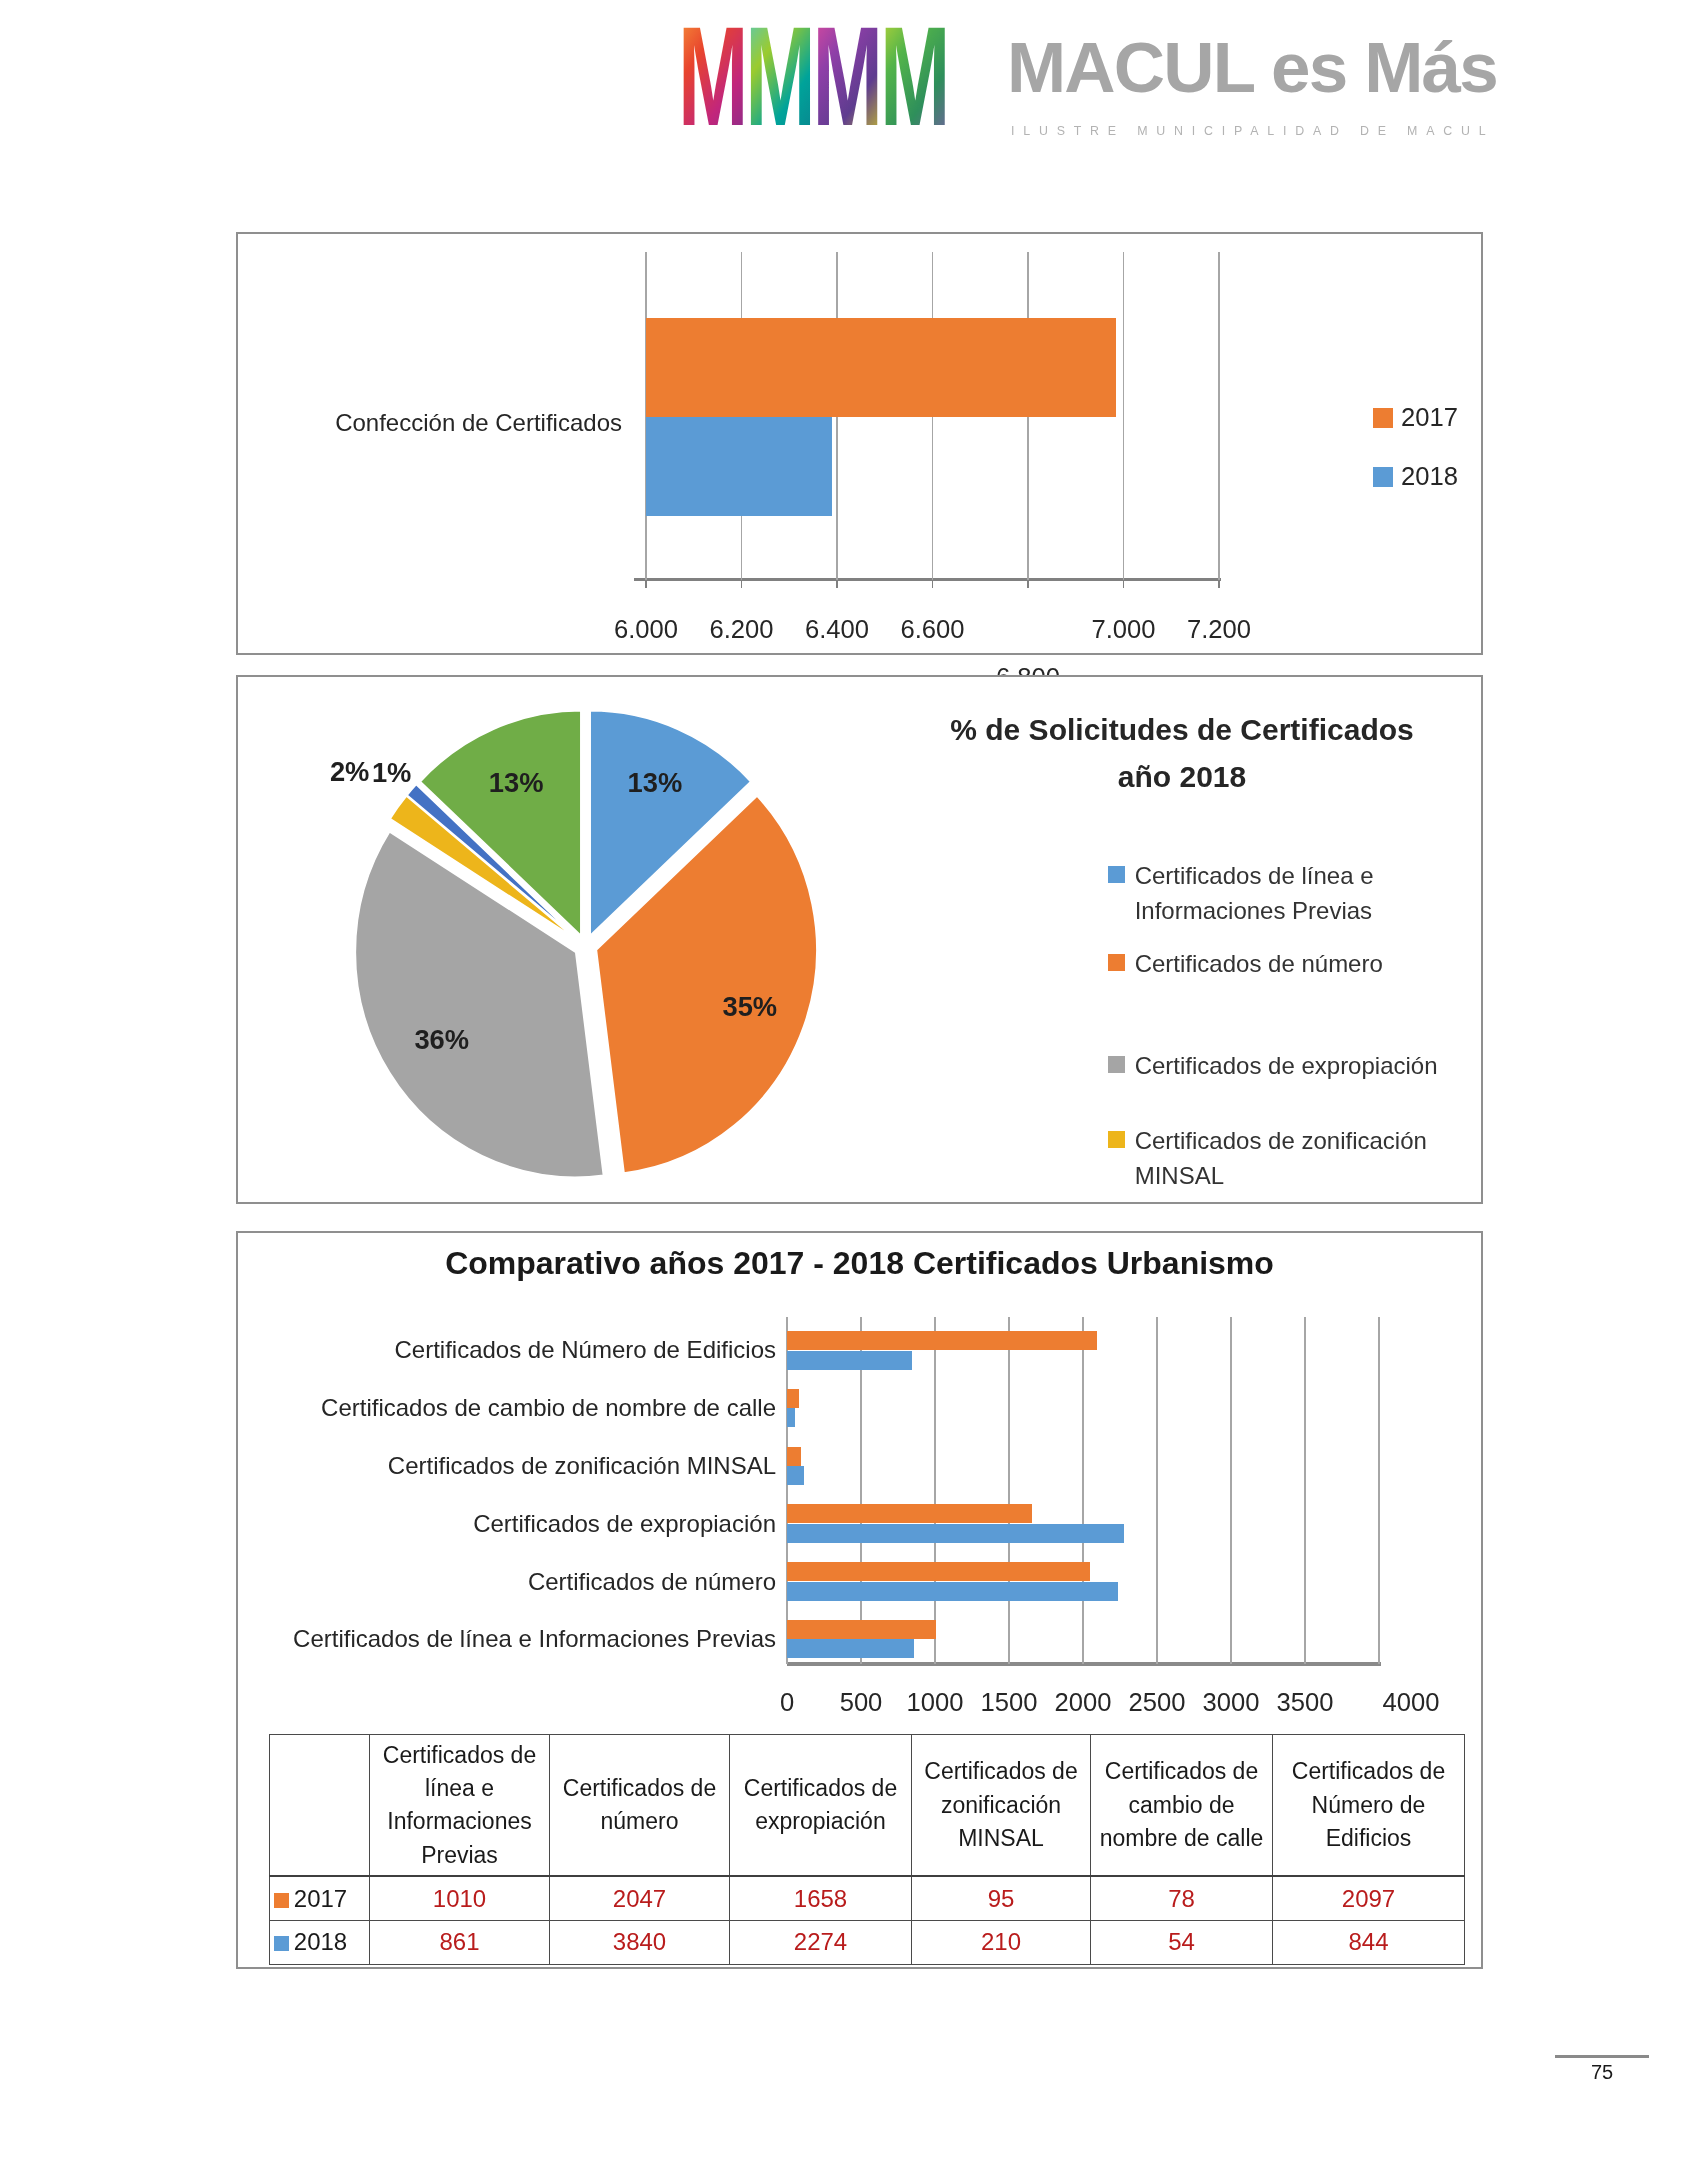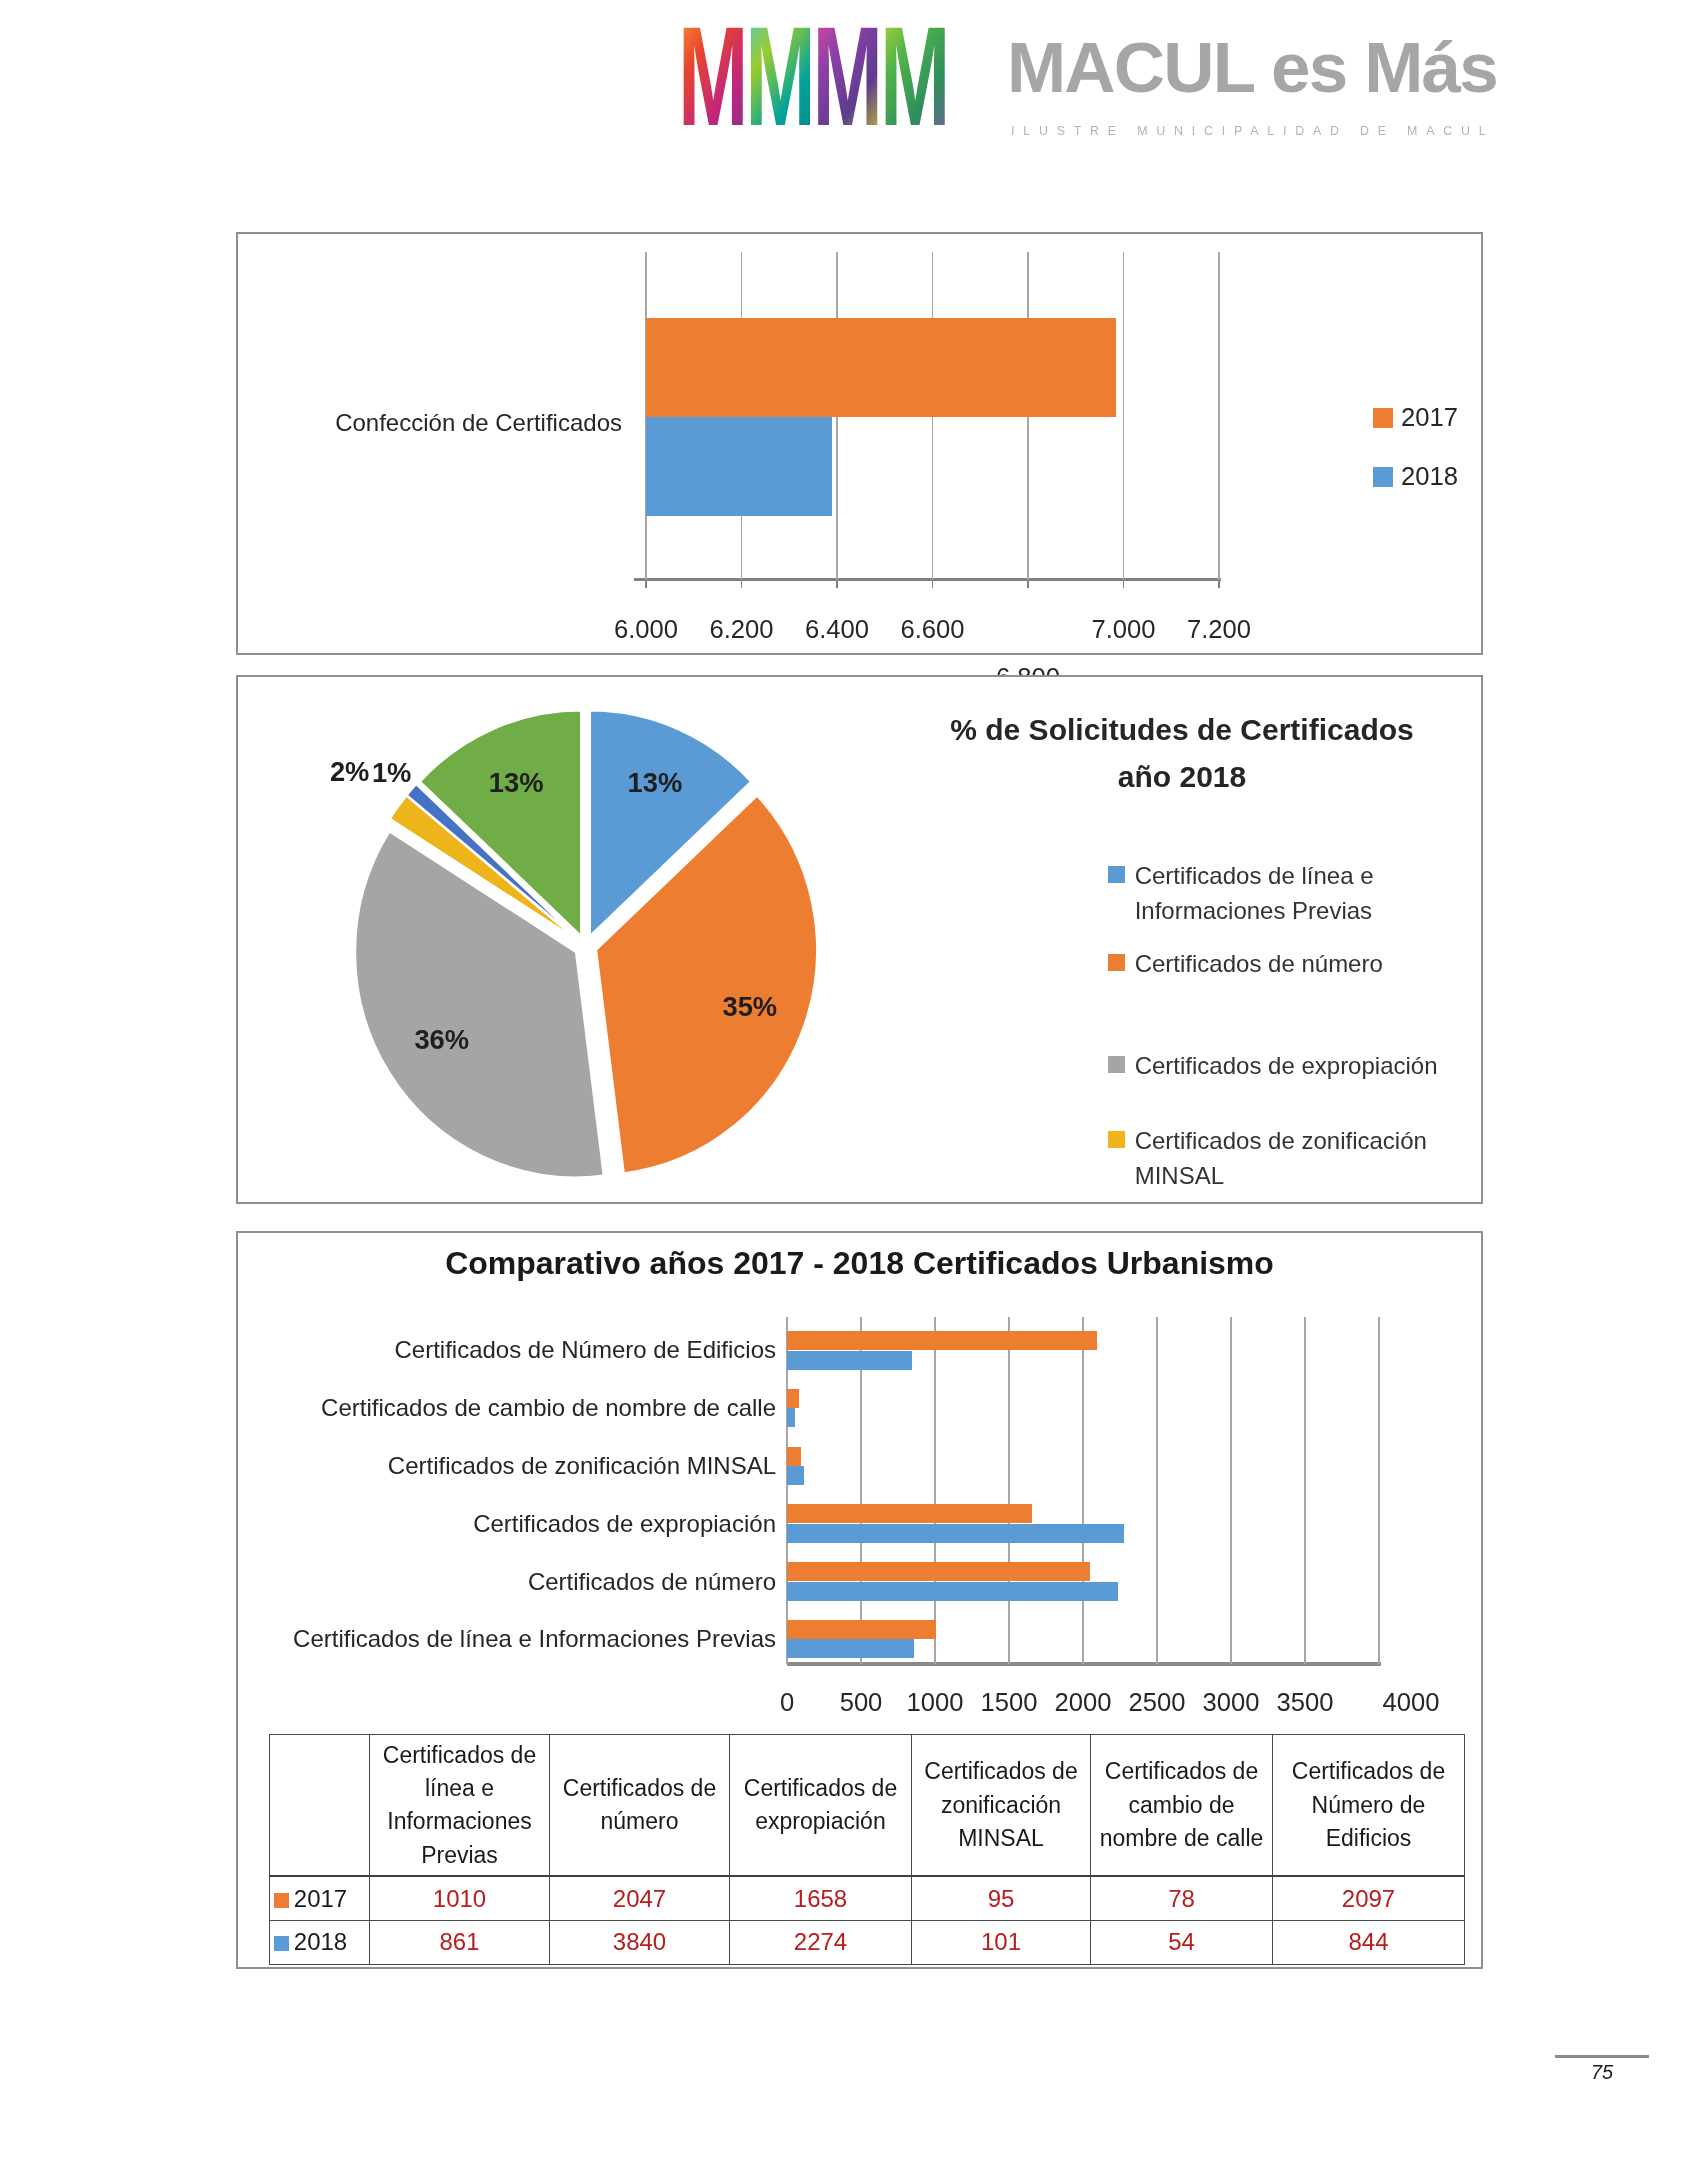--- a/index.html
+++ b/index.html
@@ -48,21 +48,21 @@
   #cmp-table th,#cmp-table td{border:1.8px solid #4a4a4a;overflow:hidden;}
   #cmp-table thead tr{height:139px;}
   #cmp-table tbody tr{height:44px;}
   #cmp-table th{font-size:23px;font-weight:400;line-height:1.45;text-align:center;vertical-align:middle;padding:3.5px 1.8px;color:#1a1a1a;}
   #cmp-table thead th{border-bottom:2.6px solid #3f3f3f;}
   .tdval{font-size:24px;text-align:center;color:#b91c1c;}
   .tdyear{font-size:24px;padding-left:4.4px;color:#1a1a1a;}
   .tsw{display:inline-block;width:15px;height:15px;margin-right:4.4px;vertical-align:-0.9px;}
   
   #pg-line{position:absolute;left:1555px;top:2055px;width:94px;height:2.6px;background:#8a8a8a;}
-  #pg-num{position:absolute;left:1558px;top:2061px;width:88px;text-align:center;font-size:20px;color:#1a1a1a;font-style:italic;}
+  #pg-num{position:absolute;left:1558px;top:2061px;width:88px;text-align:center;font-size:20px;color:#1a1a1a;}
 </style>
 </head>
 <body>
 
 <div>
   <div id="logo-ms">
     <span class="logo-m" style="background-image: linear-gradient(140deg, rgb(249, 161, 59), rgb(232, 68, 45), rgb(194, 38, 123), rgb(126, 46, 142));">M</span><span class="logo-m" style="background-image: linear-gradient(140deg, rgb(69, 200, 223), rgb(155, 203, 46), rgb(0, 163, 154), rgb(11, 127, 140));">M</span><span class="logo-m" style="background-image: linear-gradient(140deg, rgb(236, 77, 155), rgb(143, 63, 168), rgb(94, 60, 143), rgb(215, 210, 30));">M</span><span class="logo-m" style="background-image: linear-gradient(140deg, rgb(207, 220, 51), rgb(83, 180, 74), rgb(46, 143, 91), rgb(124, 91, 168));">M</span>
   </div>
   <div id="logo-title">MACUL es Más</div>
   <div id="logo-sub">ILUSTRE MUNICIPALIDAD DE MACUL</div>
@@ -219,21 +219,21 @@
           <td class="tdval">1658</td>
           <td class="tdval">95</td>
           <td class="tdval">78</td>
           <td class="tdval">2097</td>
         </tr>
         <tr>
           <td class="tdyear"><span class="tsw" style="background: rgb(91, 155, 213);"></span><span>2018</span></td>
           <td class="tdval">861</td>
           <td class="tdval">3840</td>
           <td class="tdval">2274</td>
-          <td class="tdval">101</td>
+          <td class="tdval">210</td>
           <td class="tdval">54</td>
           <td class="tdval">844</td>
         </tr>
       </tbody>
   </table>
 </div>
 
 <div id="pg-line"></div>
 <div id="pg-num">75</div>
 

